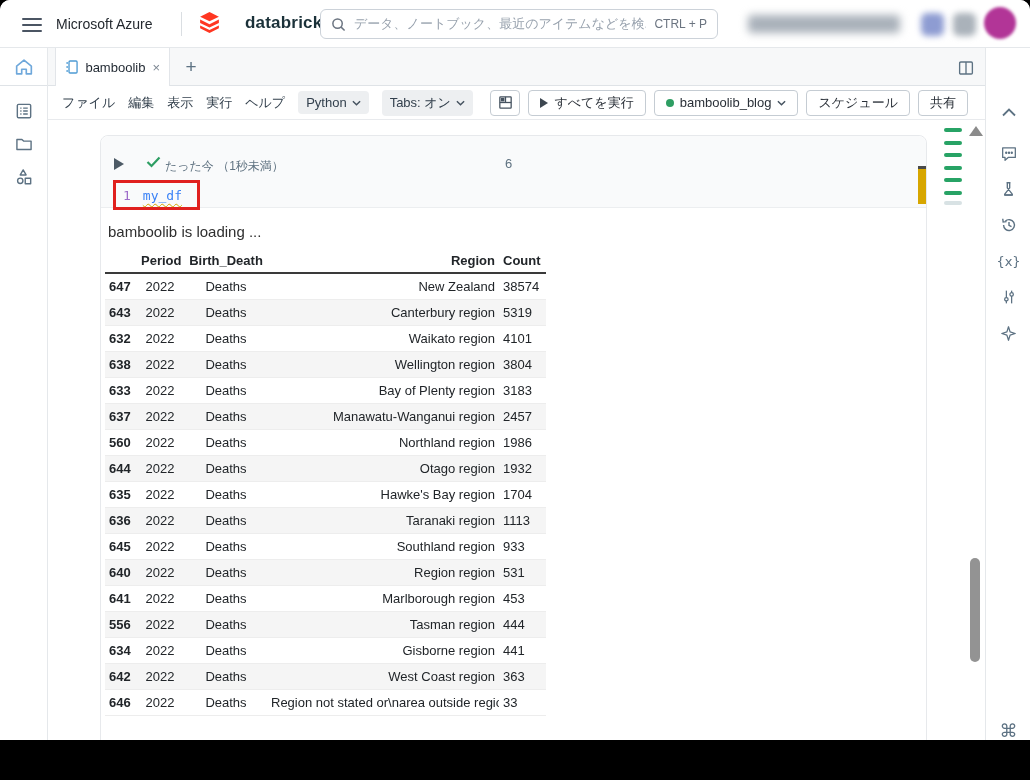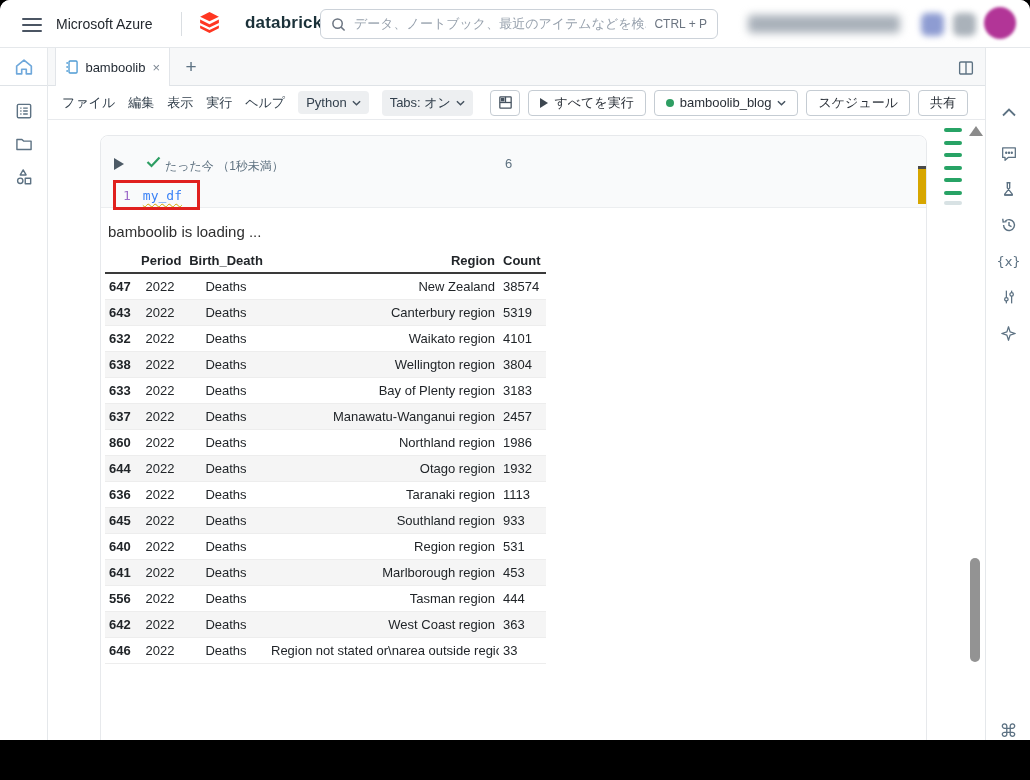--- a/index.html
+++ b/index.html
@@ -391,34 +391,41 @@
                 <td class="c4">3183</td>
               </tr>
               <tr>
                 <td class="c0">637</td>
                 <td class="c1">2022</td>
                 <td class="c2">Deaths</td>
                 <td class="c3">Manawatu-Wanganui region</td>
                 <td class="c4">2457</td>
               </tr>
               <tr>
-                <td class="c0">860</td>
+                <td class="c0">560</td>
                 <td class="c1">2022</td>
                 <td class="c2">Deaths</td>
                 <td class="c3">Northland region</td>
                 <td class="c4">1986</td>
               </tr>
               <tr>
                 <td class="c0">644</td>
                 <td class="c1">2022</td>
                 <td class="c2">Deaths</td>
                 <td class="c3">Otago region</td>
                 <td class="c4">1932</td>
               </tr>
               <tr>
+                <td class="c0">635</td>
+                <td class="c1">2022</td>
+                <td class="c2">Deaths</td>
+                <td class="c3">Hawke's Bay region</td>
+                <td class="c4">1704</td>
+              </tr>
+              <tr>
                 <td class="c0">636</td>
                 <td class="c1">2022</td>
                 <td class="c2">Deaths</td>
                 <td class="c3">Taranaki region</td>
                 <td class="c4">1113</td>
               </tr>
               <tr>
                 <td class="c0">645</td>
                 <td class="c1">2022</td>
                 <td class="c2">Deaths</td>
@@ -438,20 +445,27 @@
                 <td class="c2">Deaths</td>
                 <td class="c3">Marlborough region</td>
                 <td class="c4">453</td>
               </tr>
               <tr>
                 <td class="c0">556</td>
                 <td class="c1">2022</td>
                 <td class="c2">Deaths</td>
                 <td class="c3">Tasman region</td>
                 <td class="c4">444</td>
+              </tr>
+              <tr>
+                <td class="c0">634</td>
+                <td class="c1">2022</td>
+                <td class="c2">Deaths</td>
+                <td class="c3">Gisborne region</td>
+                <td class="c4">441</td>
               </tr>
               <tr>
                 <td class="c0">642</td>
                 <td class="c1">2022</td>
                 <td class="c2">Deaths</td>
                 <td class="c3">West Coast region</td>
                 <td class="c4">363</td>
               </tr>
               <tr>
                 <td class="c0">646</td>

